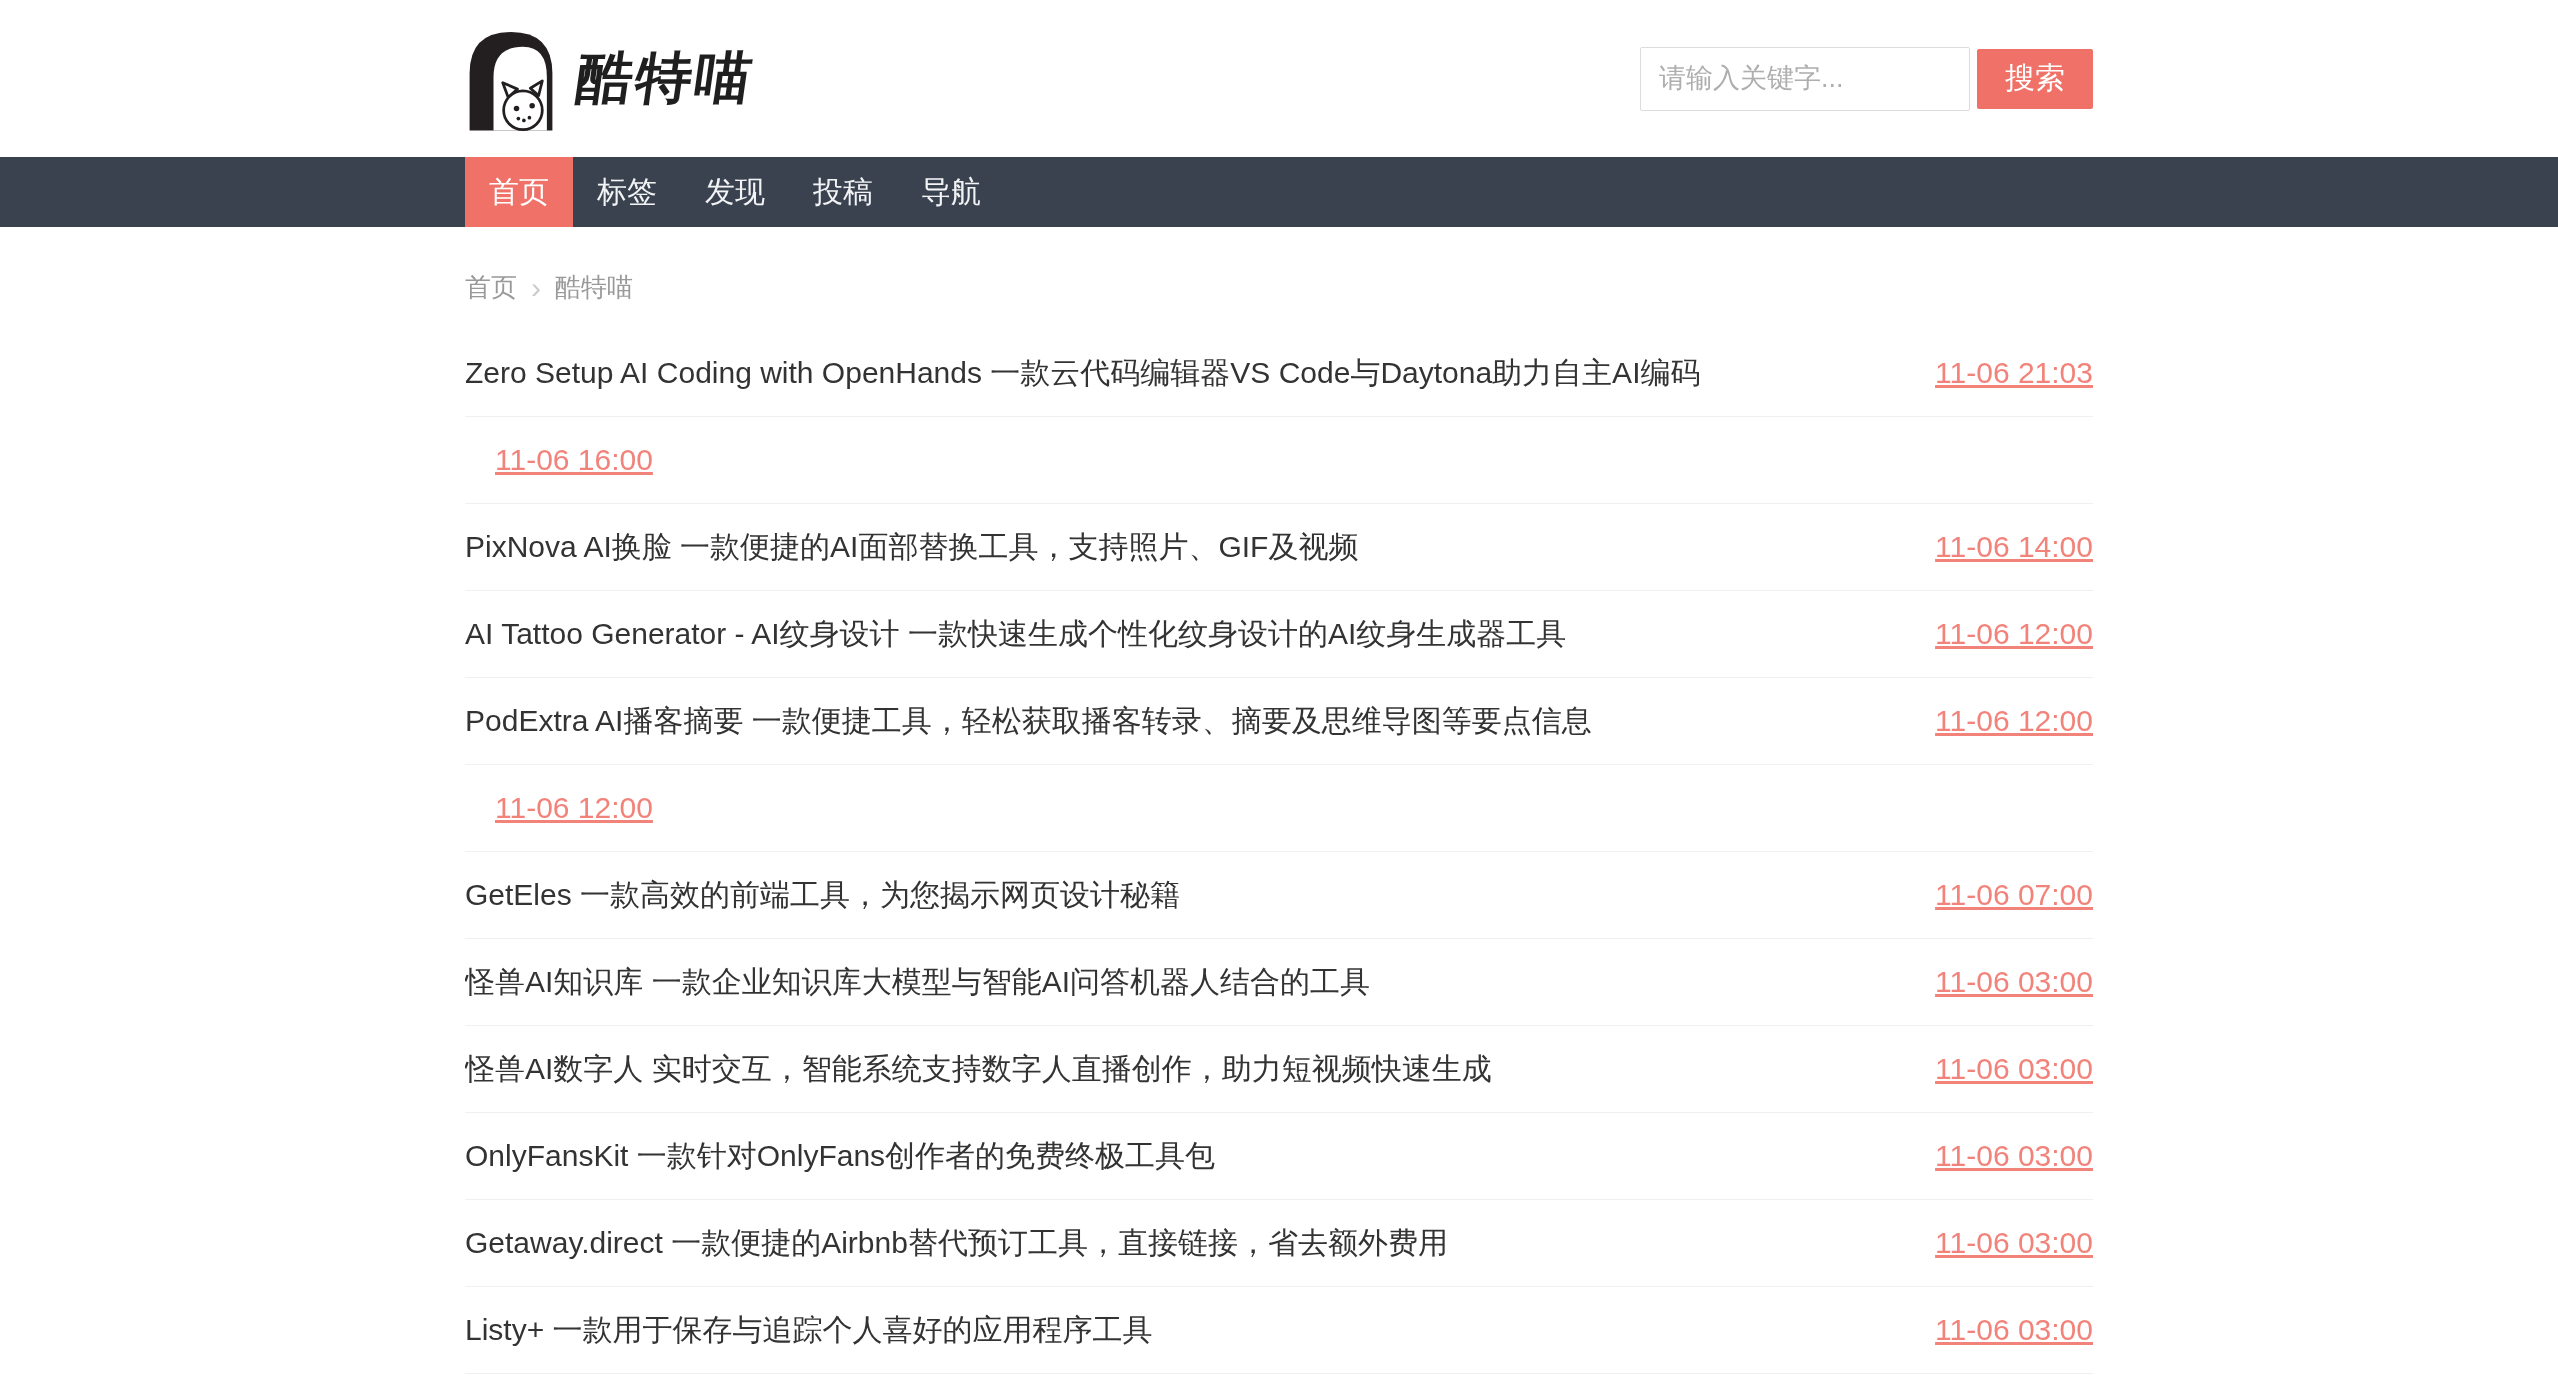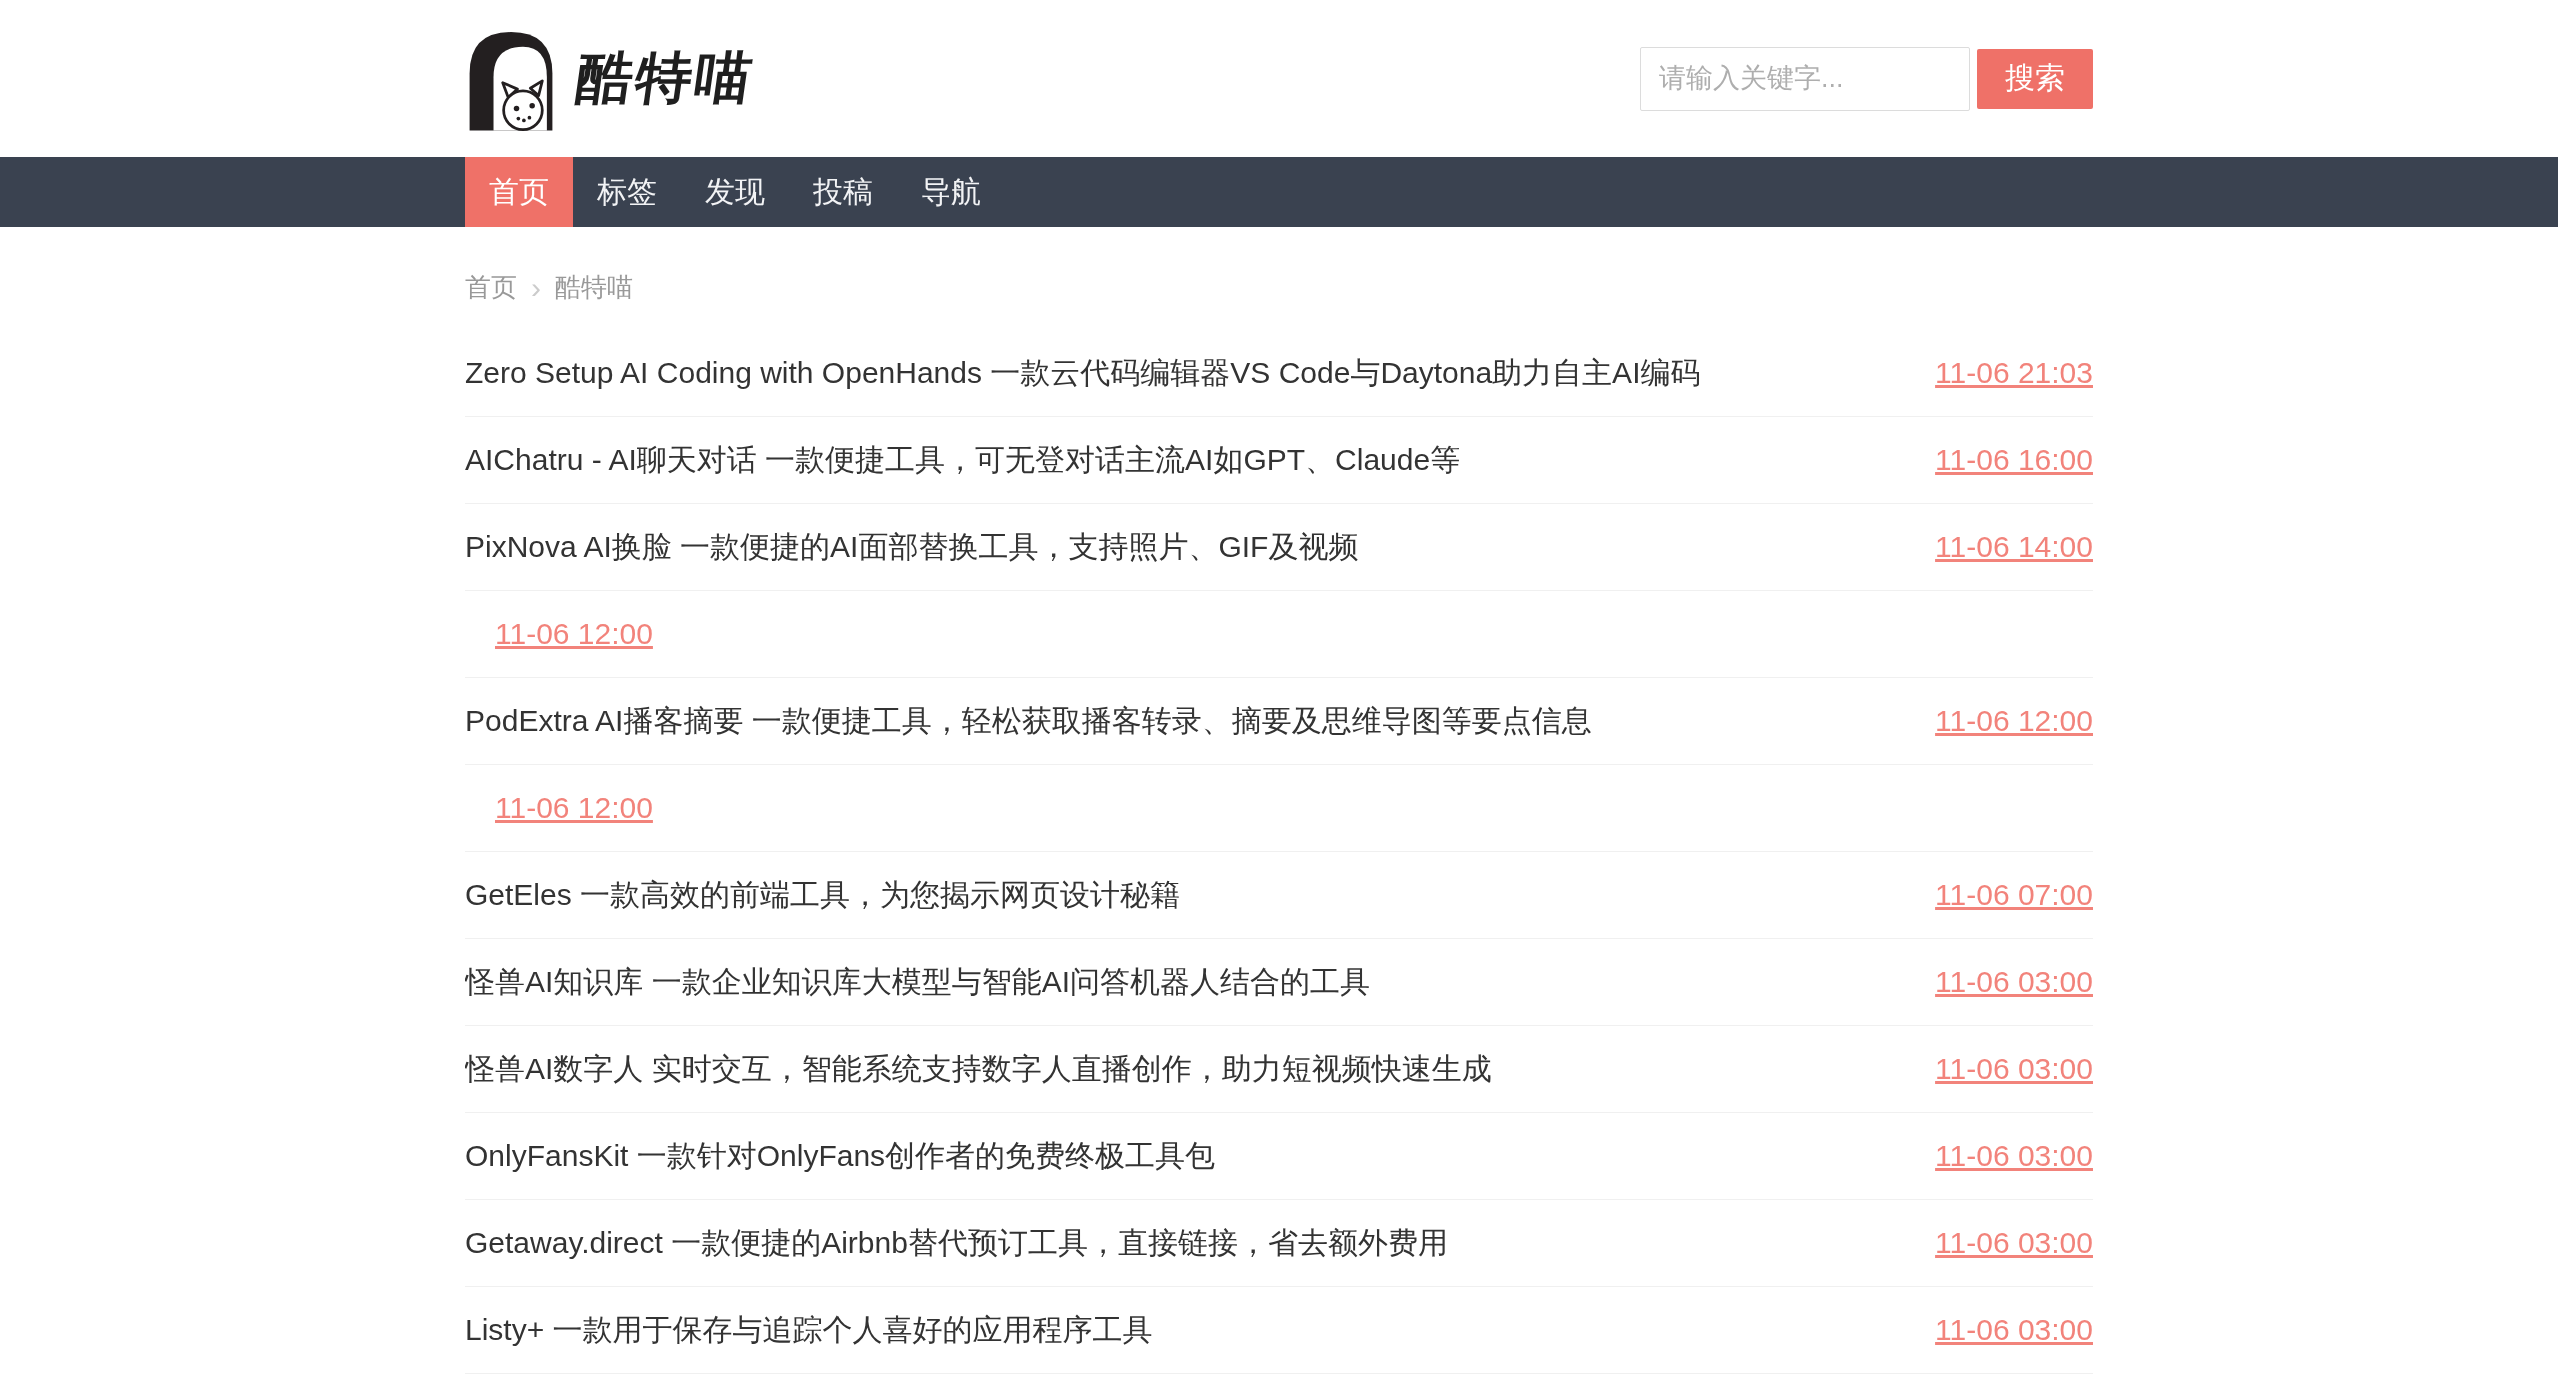--- a/index.html
+++ b/index.html
@@ -121,30 +121,30 @@
   </div>
 
   <ul class="post-list">
 
       <li class="post-row">
         <a class="post-title">Zero Setup AI Coding with OpenHands 一款云代码编辑器VS Code与Daytona助力自主AI编码</a>
         <span class="post-time">11-06 21:03</span>
       </li>
 
       <li class="post-row">
-        <a class="post-title">AIChatru - AI聊天对话 一款便捷工具，可无登对话主流AI如GPT、Claude等</a>
         <span class="post-time">11-06 16:00</span>
       </li>
 
       <li class="post-row">
         <a class="post-title">PixNova AI换脸 一款便捷的AI面部替换工具，支持照片、GIF及视频</a>
         <span class="post-time">11-06 14:00</span>
       </li>
 
       <li class="post-row">
+        <a class="post-title">AI Tattoo Generator - AI纹身设计 一款快速生成个性化纹身设计的AI纹身生成器工具</a>
         <span class="post-time">11-06 12:00</span>
       </li>
 
       <li class="post-row">
         <a class="post-title">PodExtra AI播客摘要 一款便捷工具，轻松获取播客转录、摘要及思维导图等要点信息</a>
         <span class="post-time">11-06 12:00</span>
       </li>
 
       <li class="post-row">
         <span class="post-time">11-06 12:00</span>

